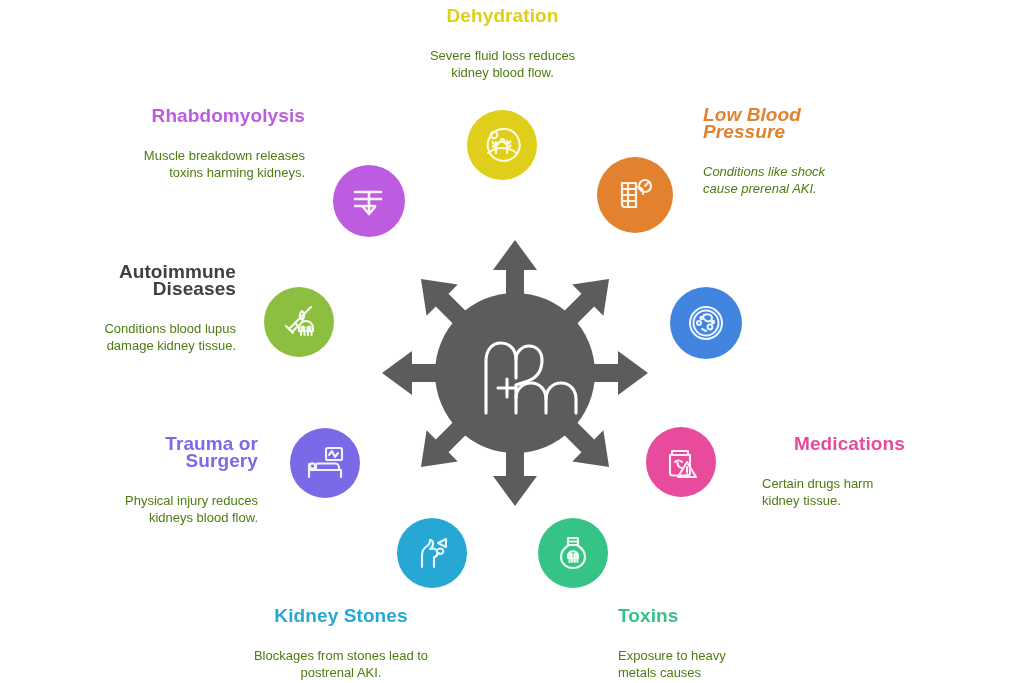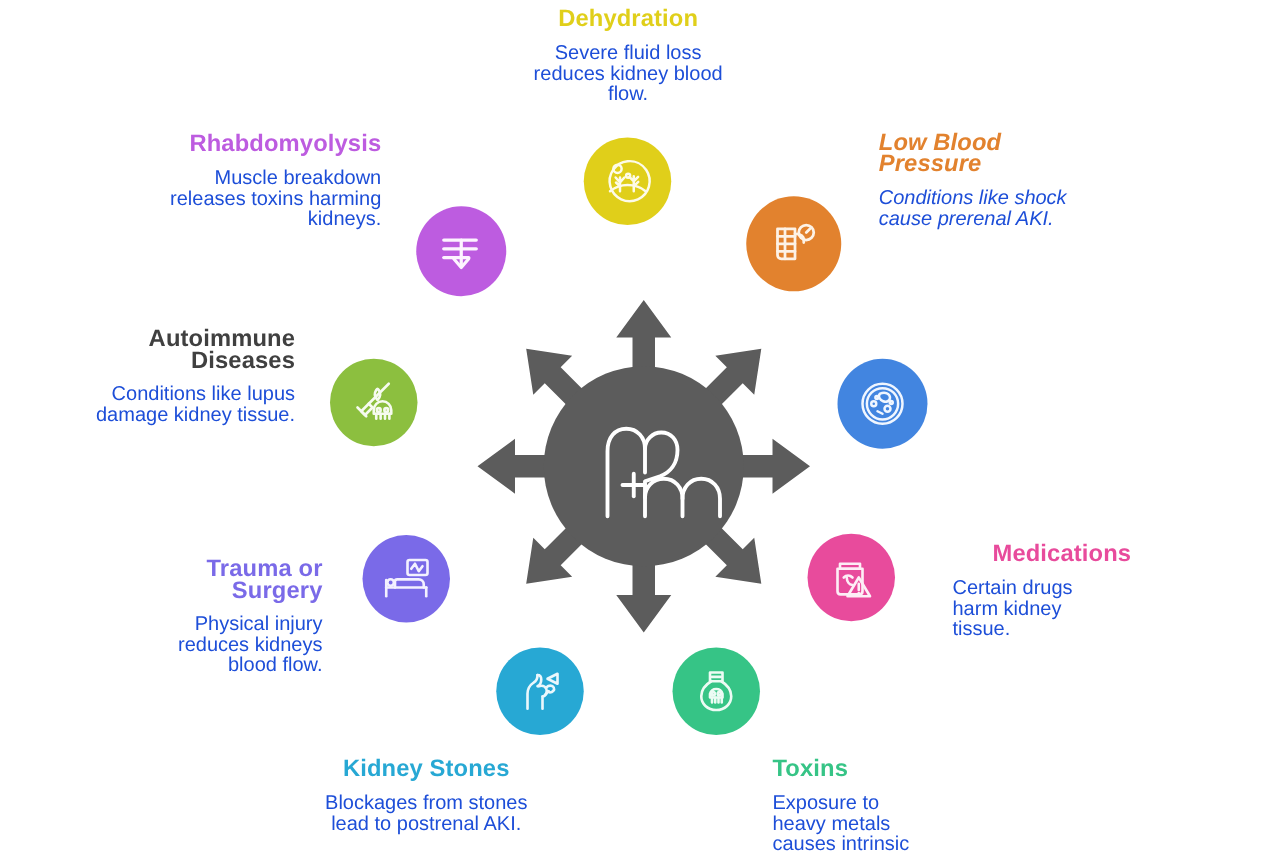--- a/index.html
+++ b/index.html
@@ -21,22 +21,22 @@
   }
   .bubble svg { display: block; }
 
   
   .node-text { position: absolute; }
   .node-title {
     font-size: 19px; font-weight: bold; line-height: 17px;
     letter-spacing: 0.1px;
   }
   .node-desc {
-    font-size: 16px; line-height: 16.5px; color: #1d4ed8;
-    margin-top: 11px;
+    font-size: 13px; line-height: 16.5px; color: #4d7c0f;
+    margin-top: 24px;
   }
   .ta-c { text-align: center; }
   .ta-r { text-align: right; }
   .ta-l { text-align: left; }
 </style>
 </head>
 <body>
 
 <div id="stage">
 
@@ -221,26 +221,26 @@
     <div class="node-desc">Muscle breakdown releases toxins harming kidneys.</div>
   </div>
 
   <div class="node-text ta-l" style="left:703px; top:106px; width:125px;font-style:italic;">
     <div class="node-title" style="color:#e2822e;">Low Blood Pressure</div>
     <div class="node-desc" style="width:160px;">Conditions like shock cause prerenal AKI.</div>
   </div>
 
   <div class="node-text ta-r" style="left:110px; top:263px; width:126px;">
     <div class="node-title" style="color:#404040;">Autoimmune Diseases</div>
-    <div class="node-desc" style="width:160px; margin-left:-34px;">Conditions like lupus damage kidney tissue.</div>
+    <div class="node-desc" style="width:160px; margin-left:-34px;">Conditions blood lupus damage kidney tissue.</div>
   </div>
 
 
   <div class="node-text ta-r" style="left:118px; top:435px; width:140px;">
-    <div class="node-title" style="color:#7a6ae8;margin-top:12px;">Trauma or Surgery</div>
+    <div class="node-title" style="color:#7a6ae8;">Trauma or Surgery</div>
     <div class="node-desc" style="width:144px; margin-left:-4px;">Physical injury reduces kidneys blood flow.</div>
   </div>
 
   <div class="node-text ta-l" style="left:762px; top:435px; width:140px;">
     <div class="node-title" style="color:#e84b9c;padding-left:32px;">Medications</div>
     <div class="node-desc" style="width:112px;">Certain drugs harm kidney tissue.</div>
   </div>
 
   <div class="node-text ta-c" style="left:253px; top:607px; width:176px;">
     <div class="node-title" style="color:#27a8d4;">Kidney Stones</div>

